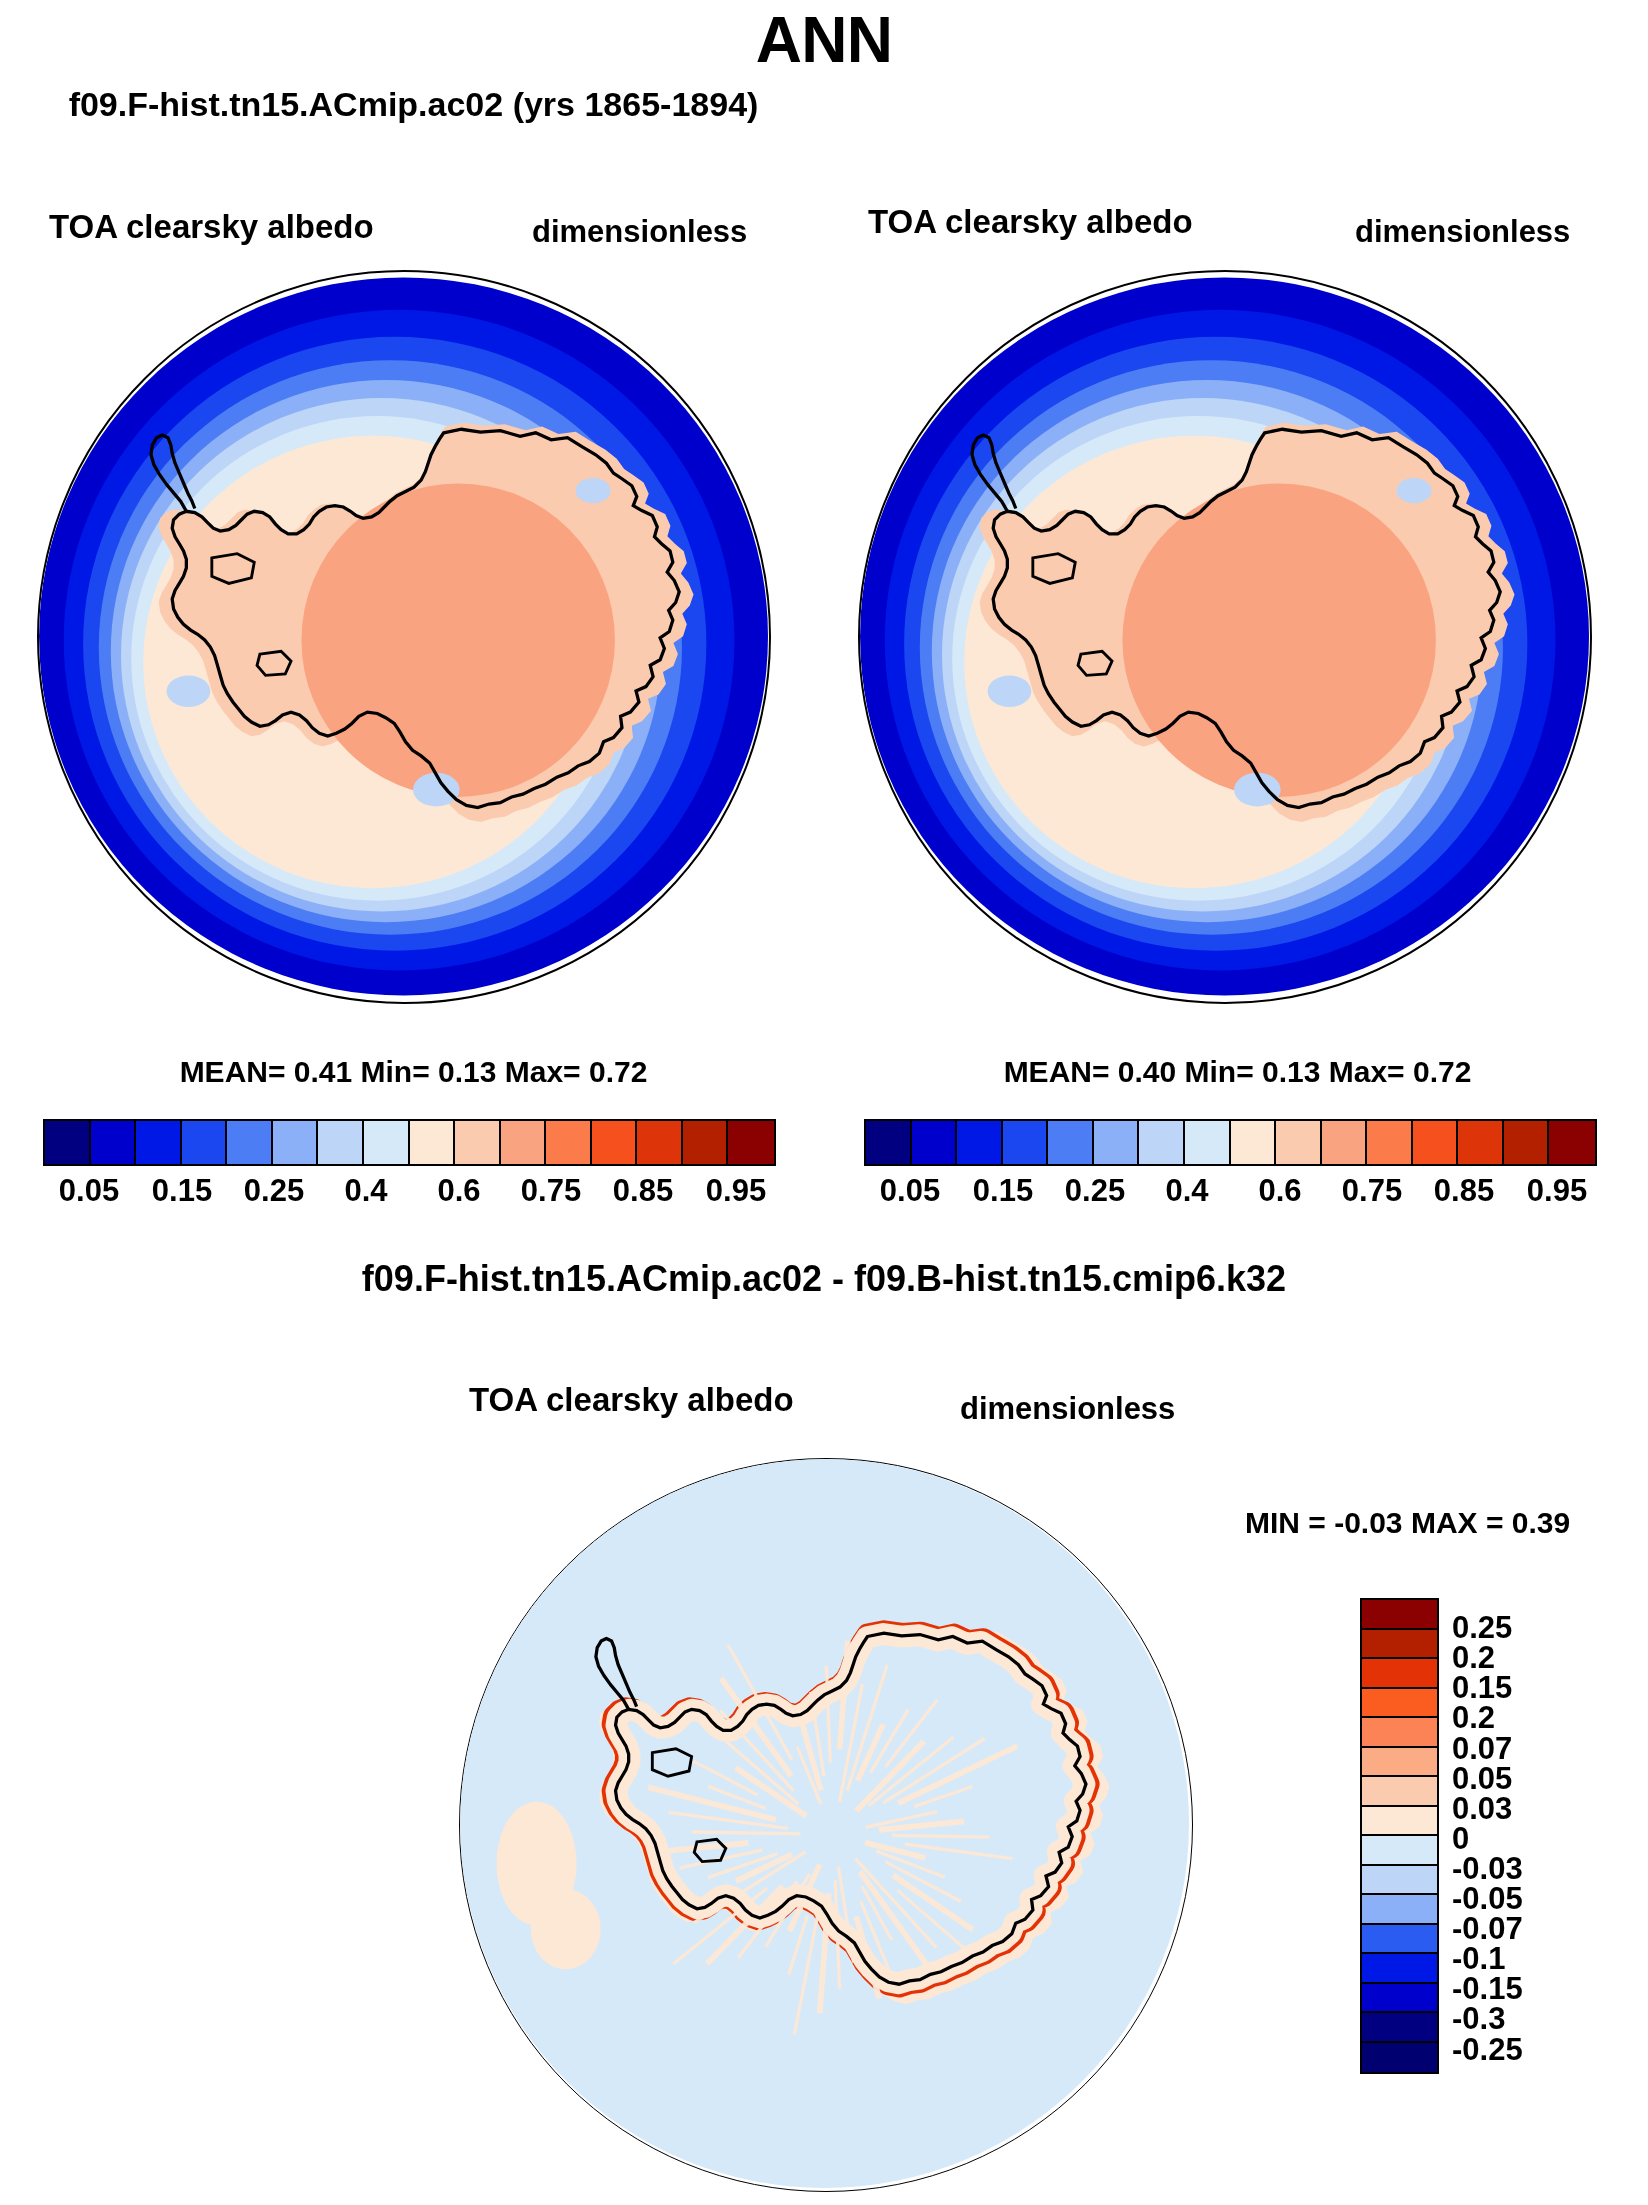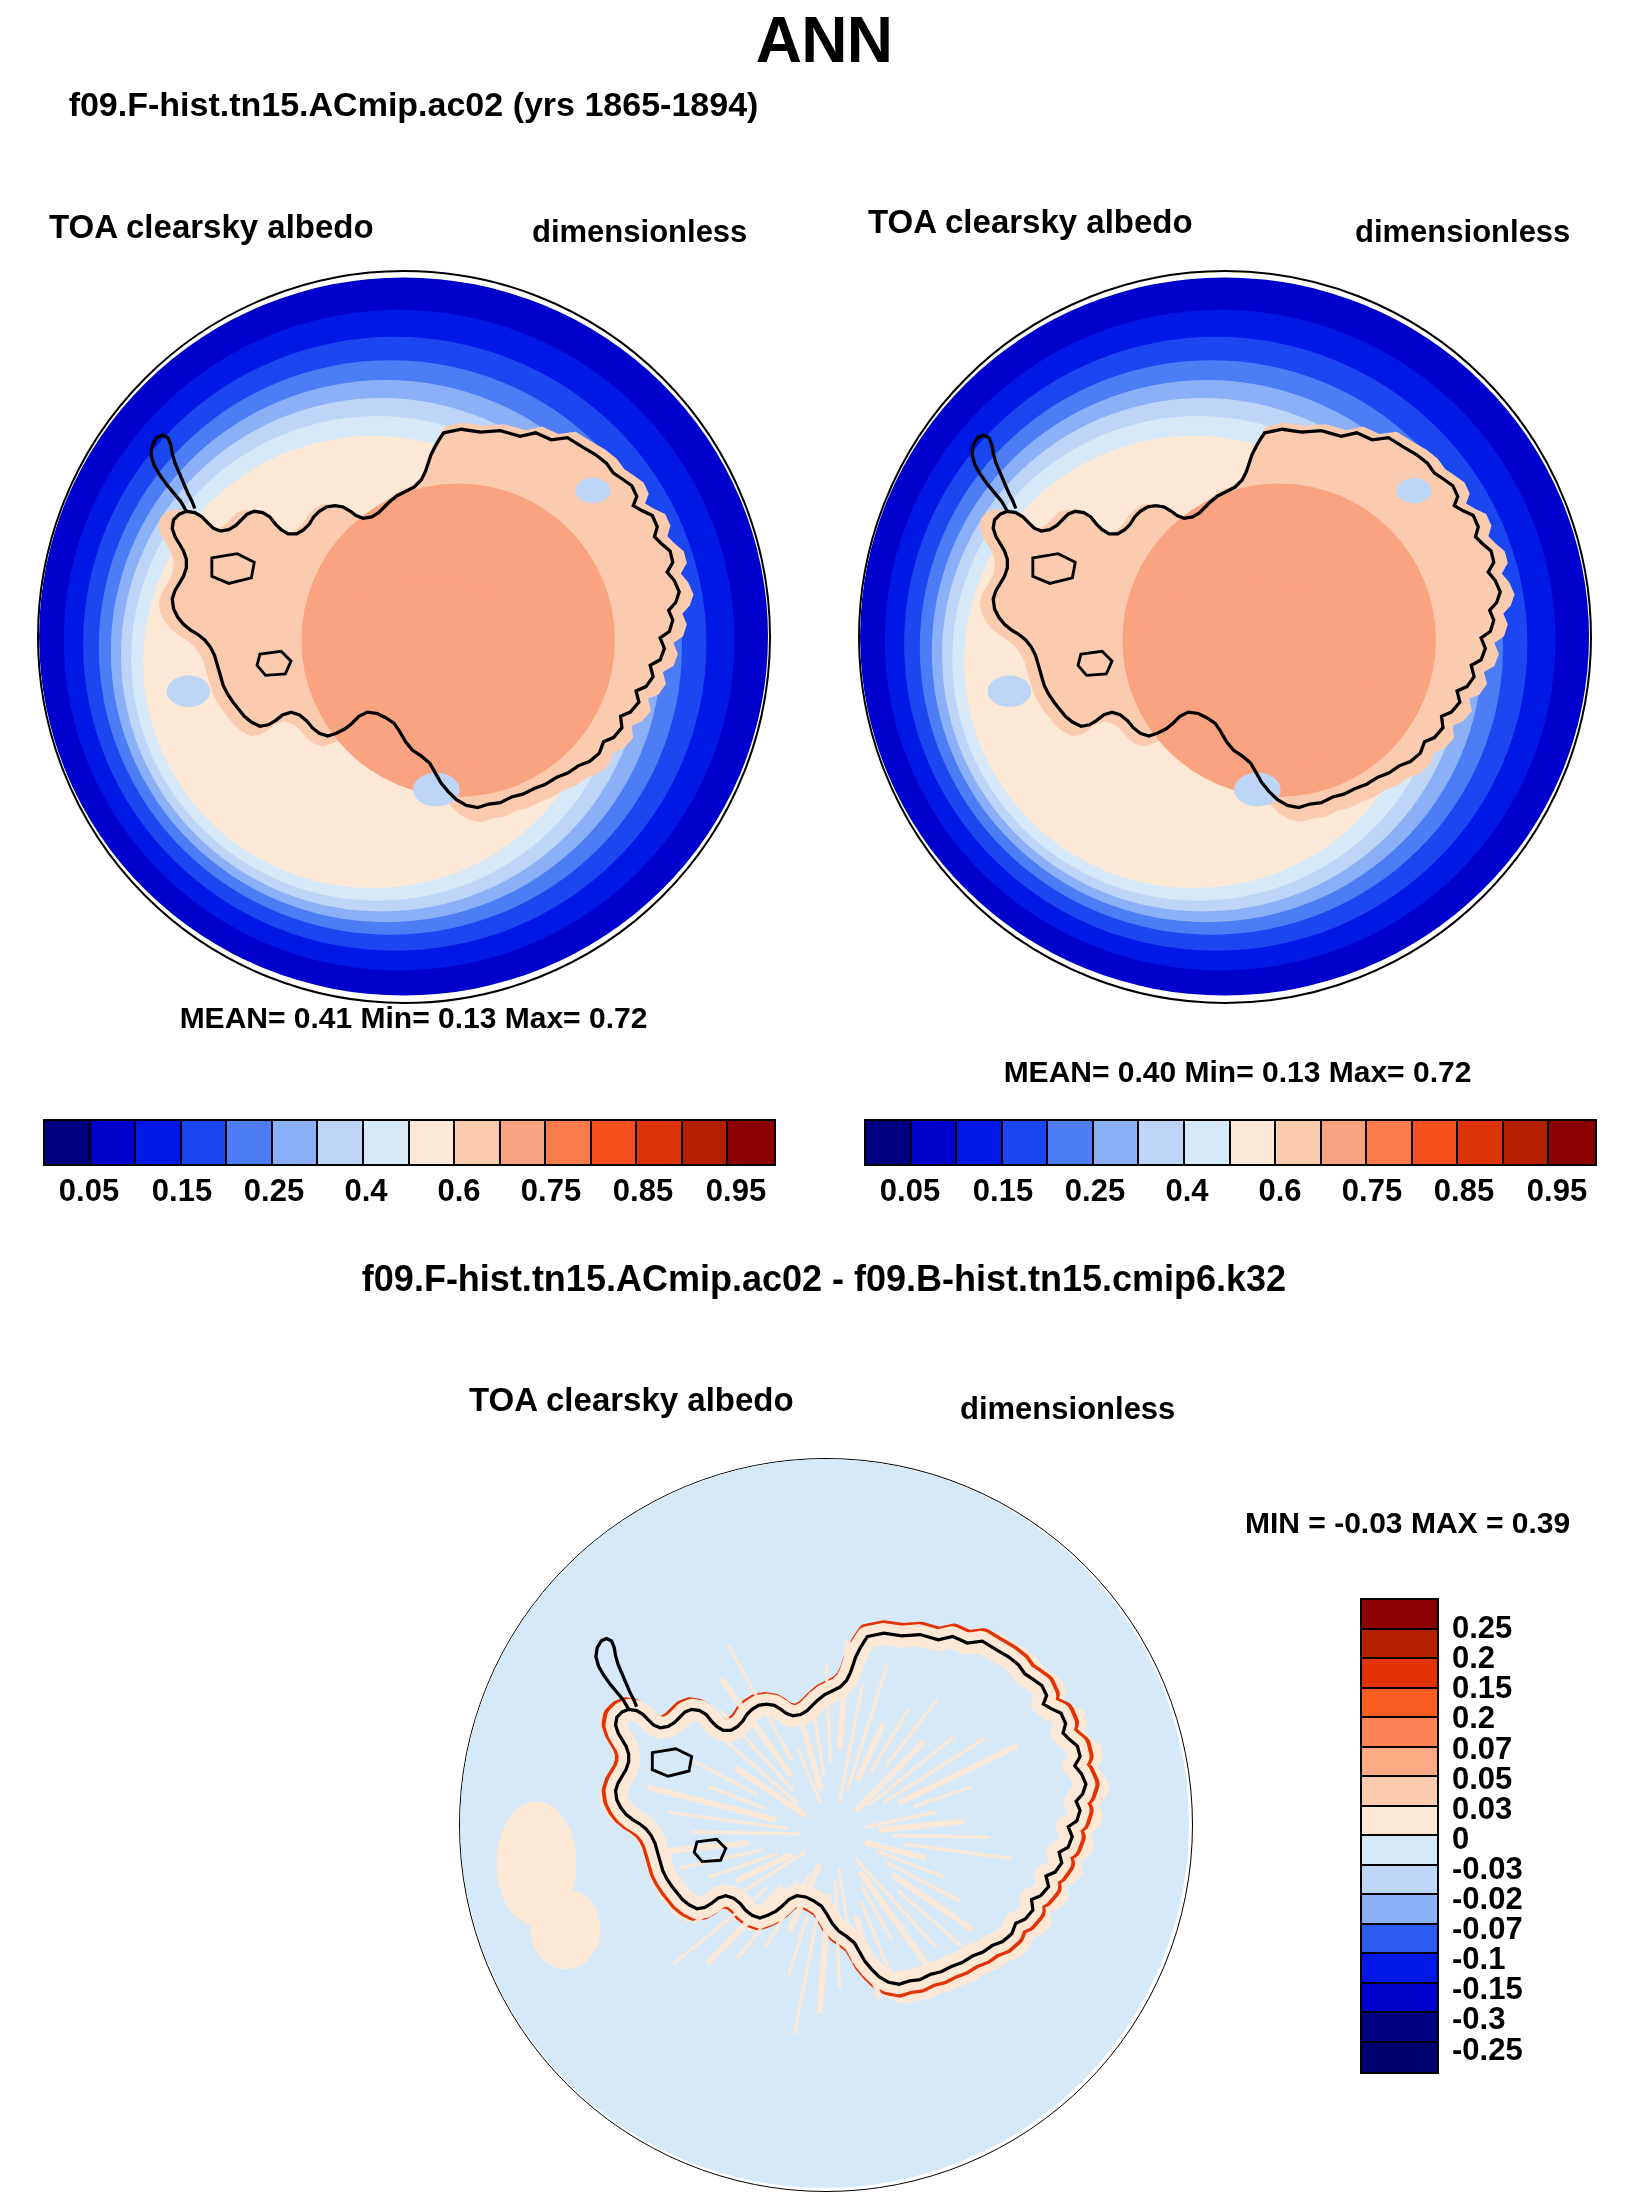--- a/index.html
+++ b/index.html
@@ -71,21 +71,21 @@
         <ellipse cx="182.45" cy="511.74999999999994" rx="26.7" ry="19.224" fill="#BDD5F7"></ellipse>
         <ellipse cx="485.05" cy="631.9" rx="28.48" ry="20.5056" fill="#BDD5F7"></ellipse>
         <ellipse cx="676.4" cy="267" rx="21.36" ry="15.379199999999999" fill="#BDD5F7"></ellipse>
         <path d="M494.1,196.3 L515.7,192.0 L539.0,195.4 L563.2,193.7 L587.4,200.6 L606.4,196.3 L625.3,204.9 L645.2,202.3 L663.3,213.6 L679.7,223.1 L692.7,233.4 L701.3,245.5 L711.7,252.4 L723.8,261.0 L729.8,274.0 L725.5,285.2 L735.9,291.3 L748.8,297.3 L754.8,311.1 L751.4,323.2 L760.0,331.8 L770.4,340.5 L773.8,354.3 L766.9,366.4 L775.6,376.7 L781.6,390.5 L777.3,403.5 L768.7,413.0 L773.8,425.1 L769.5,438.9 L758.3,446.6 L763.5,459.6 L758.3,473.4 L746.2,480.3 L749.7,494.1 L741.0,506.2 L728.9,511.4 L732.4,525.2 L722.0,537.3 L710.0,542.5 L711.7,556.3 L701.3,568.4 L689.2,573.6 L684.1,587.4 L672.0,597.7 L658.2,602.9 L646.1,611.5 L632.3,616.7 L618.4,625.3 L604.6,630.5 L590.8,637.4 L577.0,640.9 L563.2,647.8 L549.4,649.5 L535.6,653.8 L521.8,651.2 L509.7,644.3 L499.3,634.0 L490.7,623.6 L483.8,611.5 L476.9,599.5 L466.5,590.8 L456.1,583.9 L447.5,573.6 L440.6,561.5 L433.7,551.1 L423.3,544.2 L413.0,539.0 L400.9,537.3 L390.5,542.5 L381.9,551.1 L373.3,558.0 L362.9,563.2 L352.5,566.6 L342.2,563.2 L333.6,556.3 L326.6,547.7 L318.0,540.7 L307.7,537.3 L297.3,540.7 L288.7,547.7 L280.0,552.8 L269.7,554.6 L259.3,549.4 L250.7,542.5 L243.8,533.8 L236.9,525.2 L230.0,514.8 L224.8,504.5 L221.3,492.4 L217.9,480.3 L214.4,468.2 L209.2,457.9 L202.3,449.2 L193.7,442.3 L185.1,437.2 L176.4,430.2 L169.5,421.6 L164.3,411.3 L162.6,399.2 L166.1,388.8 L171.3,380.2 L176.4,371.5 L179.9,361.2 L179.9,350.8 L176.4,340.5 L171.3,331.8 L166.1,323.2 L162.6,312.8 L164.3,302.5 L171.3,295.6 L179.9,292.1 L190.2,293.8 L198.9,299.0 L205.8,305.9 L212.7,312.8 L221.3,316.3 L231.7,314.6 L240.3,309.4 L247.2,302.5 L254.1,295.6 L262.8,292.1 L273.1,293.8 L281.8,299.0 L288.7,307.7 L295.6,314.6 L304.2,319.7 L314.6,319.7 L323.2,314.6 L330.1,307.7 L335.3,299.0 L342.2,292.1 L350.8,286.9 L361.2,285.2 L371.5,286.9 L380.2,292.1 L387.1,297.3 L395.7,300.7 L406.1,299.0 L414.7,293.8 L421.6,286.9 L428.5,280.0 L437.2,273.1 L447.5,267.9 L457.9,262.8 L466.5,254.1 L471.7,243.8 L475.1,233.4 L478.6,223.1 L483.8,212.7 L488.9,204.1 Z" fill="none" stroke="#000" stroke-width="4"></path>
         <path d="M179.9,292.1 L173.0,280.0 L164.3,269.7 L155.7,259.3 L147.1,247.2 L140.2,235.1 L136.7,223.1 L138.4,211.0 L143.6,202.3 L150.5,198.9 L157.4,202.3 L160.9,211.0 L162.6,221.3 L166.1,233.4 L171.3,245.5 L176.4,257.6 L181.6,269.7 L186.8,280.0 L190.2,288.7 " fill="none" stroke="#000" stroke-width="4" stroke-linejoin="round"></path>
         <path d="M211.0,349.1 L242.0,343.9 L262.8,354.3 L259.3,373.3 L231.7,380.2 L211.0,371.5 Z" fill="none" stroke="#000" stroke-width="3.5"></path>
         <path d="M269.7,466.5 L295.6,463.0 L307.7,475.1 L300.7,490.7 L276.6,492.4 L266.2,480.3 Z" fill="none" stroke="#000" stroke-width="3.5"></path>
       </svg>
     </div>
 
-  <div class="stats" style="left:0;top:854px;width:827px;text-align:center;">MEAN=  0.41  Min=  0.13  Max=  0.72</div>
+  <div class="stats" style="left:0;top:908px;width:827px;text-align:center;">MEAN=  0.41  Min=  0.13  Max=  0.72</div>
 
   <div class="cbar-h" id="cbar-left" style="left:43px;top:972px;width:729px;height:43px;">
       <div class="cell" style="background: rgb(0, 0, 128); width: 6.25%;"></div>
       <div class="cell" style="background: rgb(0, 0, 205); width: 6.25%;"></div>
       <div class="cell" style="background: rgb(0, 24, 230); width: 6.25%;"></div>
       <div class="cell" style="background: rgb(26, 71, 240); width: 6.25%;"></div>
       <div class="cell" style="background: rgb(77, 125, 245); width: 6.25%;"></div>
       <div class="cell" style="background: rgb(140, 176, 247); width: 6.25%;"></div>
       <div class="cell" style="background: rgb(189, 213, 247); width: 6.25%;"></div>
       <div class="cell" style="background: rgb(214, 233, 249); width: 6.25%;"></div>
@@ -274,21 +274,21 @@
   <div class="cbar-v-labels" id="cbar-diff-labels" style="left:1452px;top:238px;height:472px;width:164px;">
       <span style="top: 30px;">0.25</span>
       <span style="top: 60px;">0.2</span>
       <span style="top: 90px;">0.15</span>
       <span style="top: 120px;">0.2</span>
       <span style="top: 151px;">0.07</span>
       <span style="top: 181px;">0.05</span>
       <span style="top: 211px;">0.03</span>
       <span style="top: 241px;">0</span>
       <span style="top: 271px;">-0.03</span>
-      <span style="top: 301px;">-0.02</span>
+      <span style="top: 301px;">-0.05</span>
       <span style="top: 331px;">-0.07</span>
       <span style="top: 361px;">-0.1</span>
       <span style="top: 391px;">-0.15</span>
       <span style="top: 421px;">-0.3</span>
       <span style="top: 452px;">-0.25</span>
     </div>
 </div>
 
 
 </body></html>

